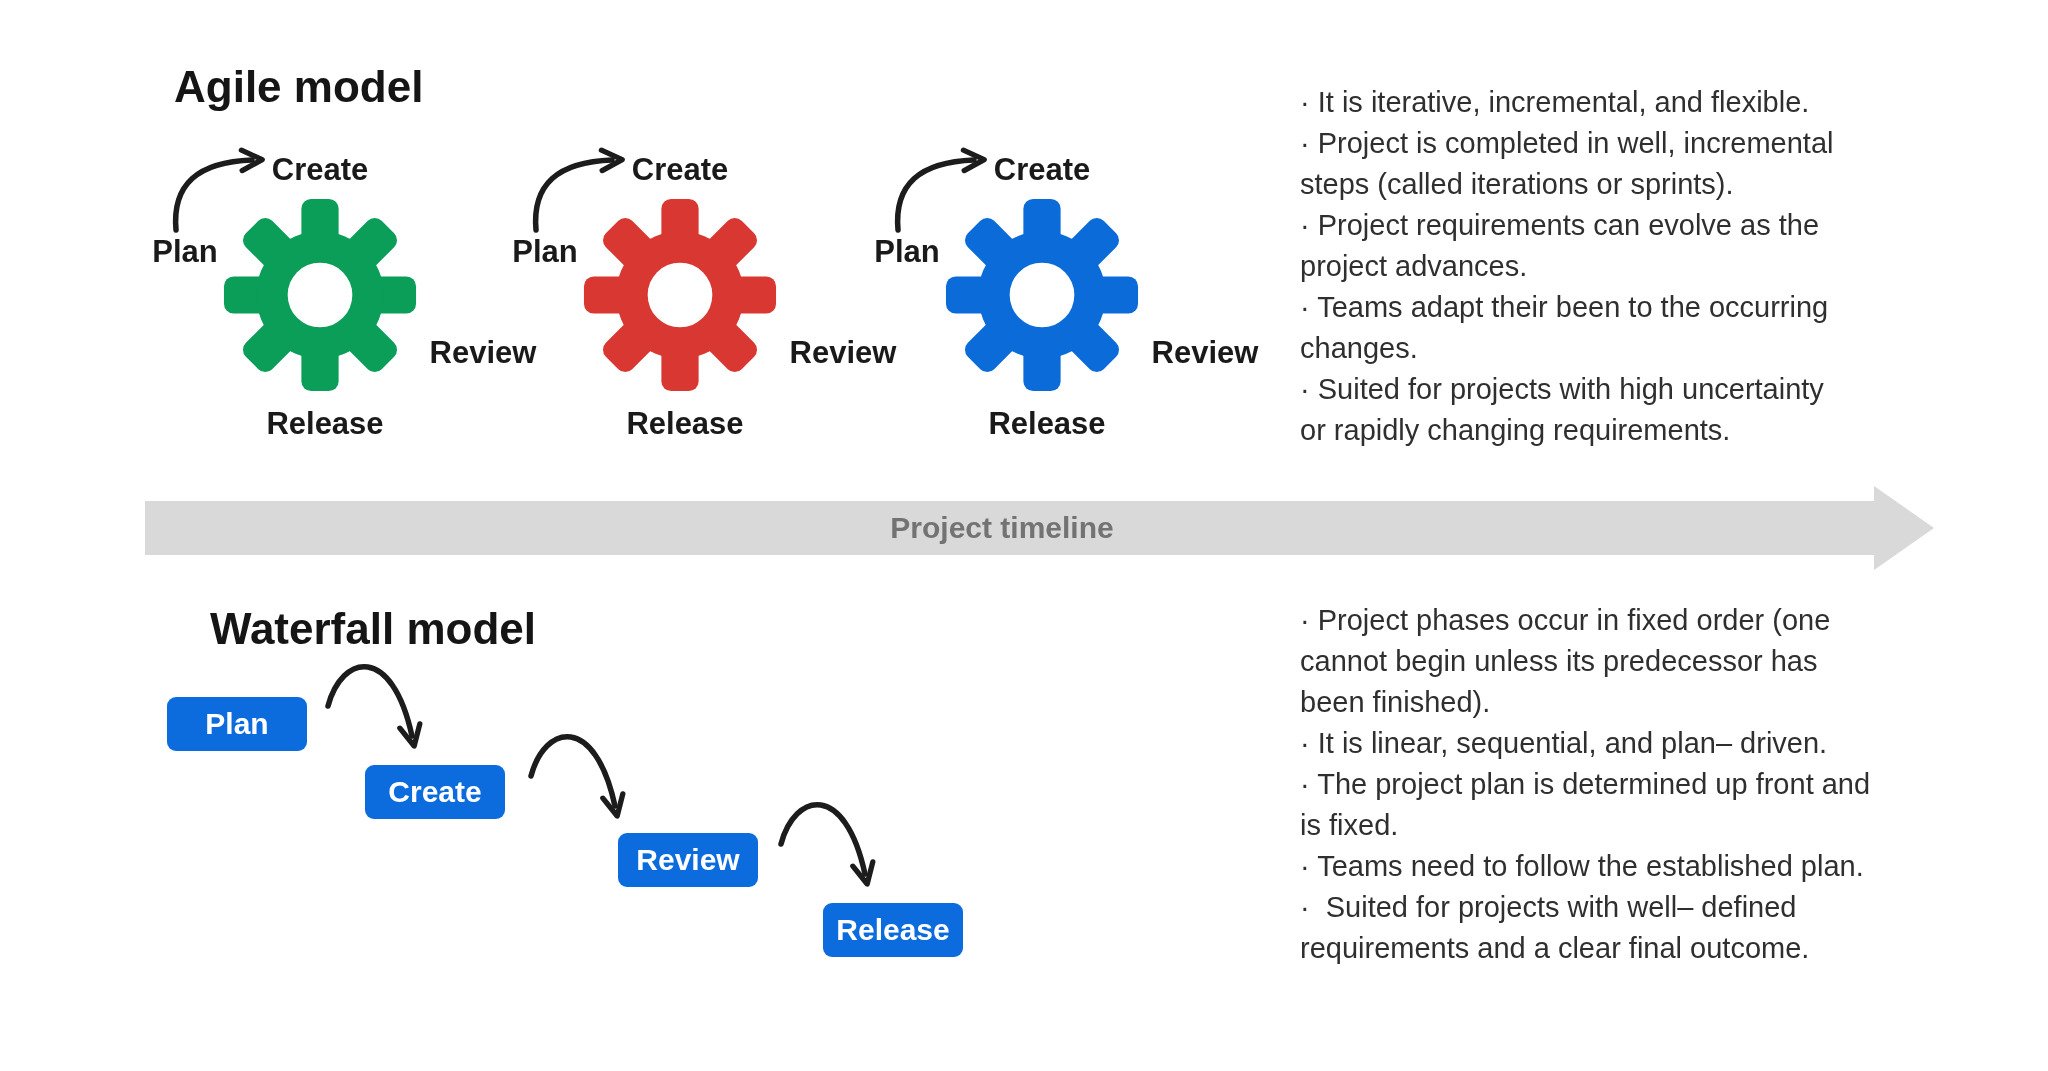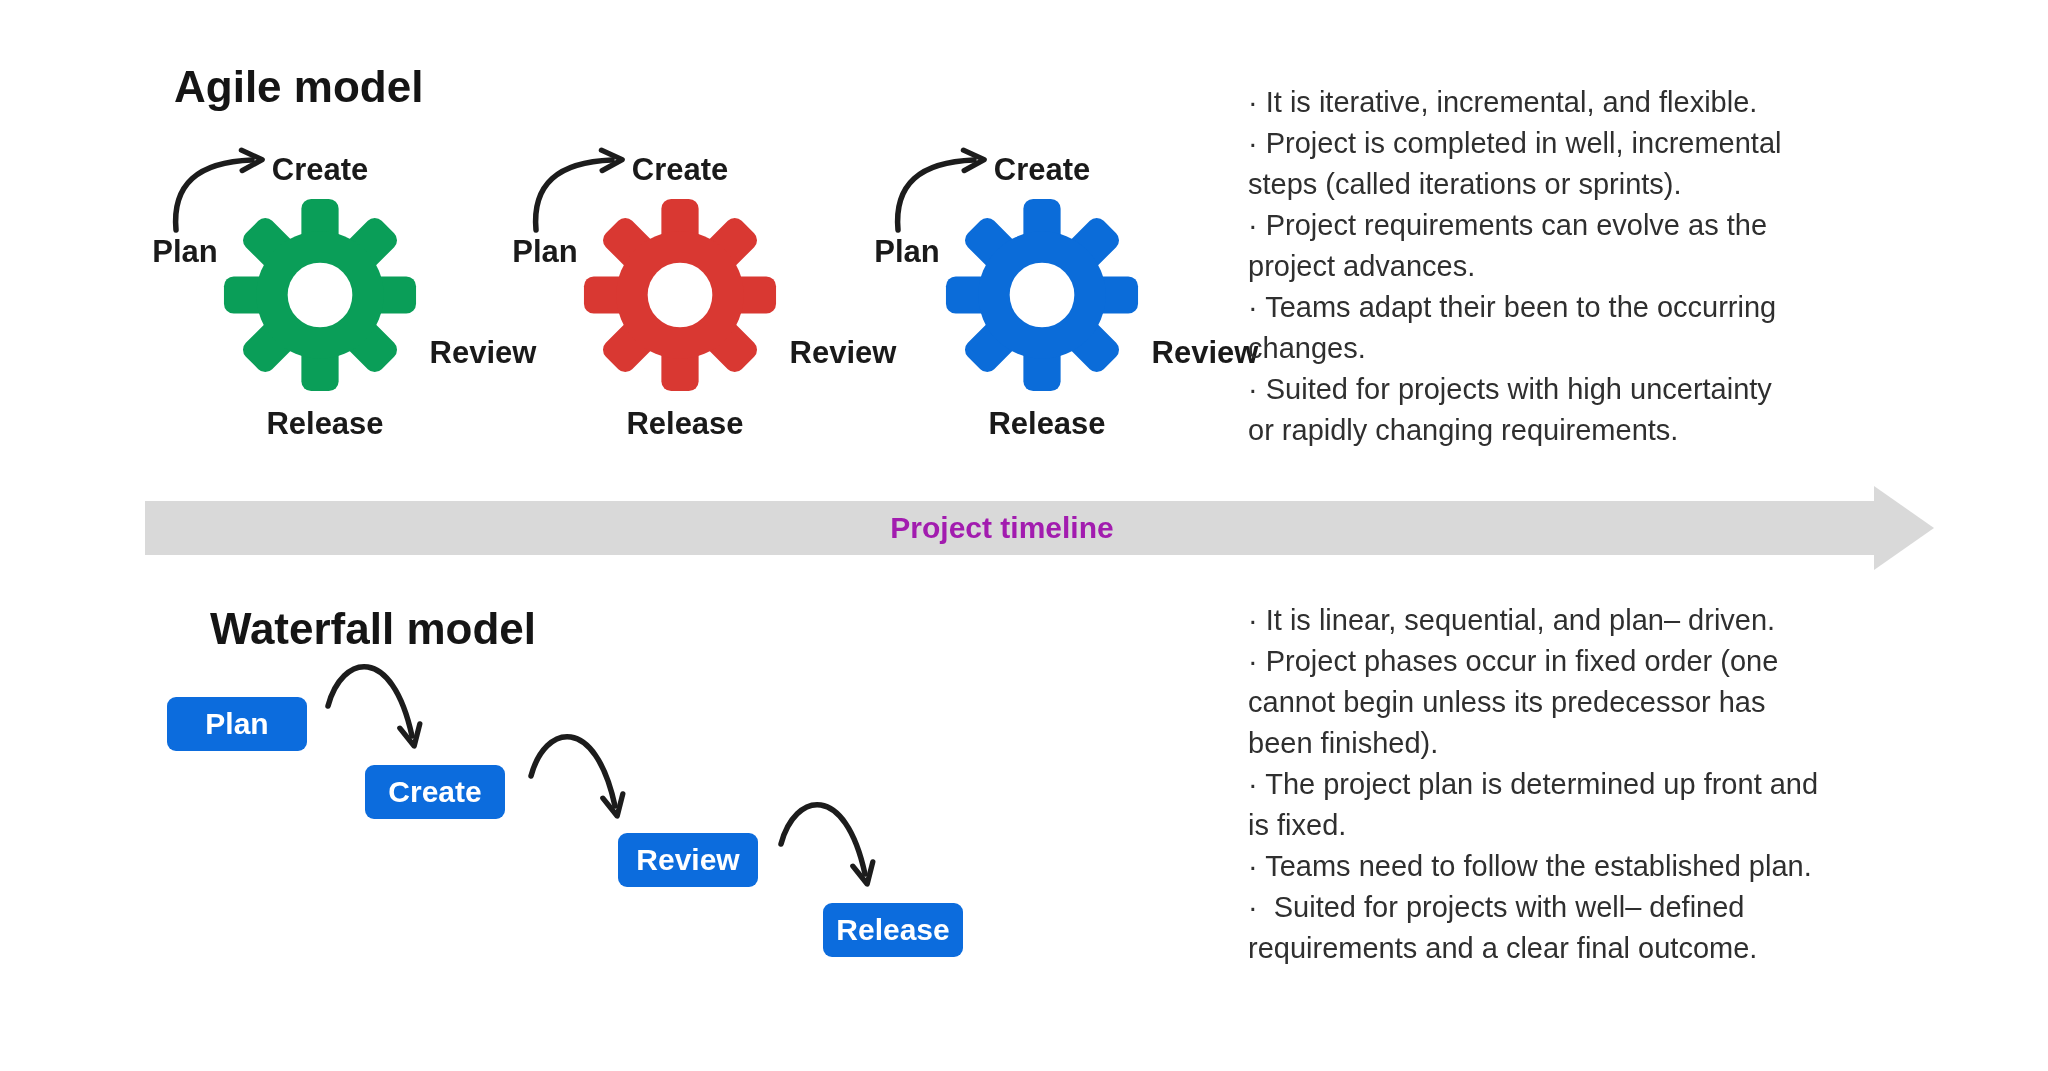--- a/index.html
+++ b/index.html
@@ -31,38 +31,38 @@
     color:#1a1a1a;
     text-align:center;
     white-space:nowrap;
   }
   .stage.top    { left:110px; top:22px;  width:140px; }
   .stage.left   { left:0px;   top:104px; width:90px;  }
   .stage.right  { left:278px; top:205px; width:130px; }
   .stage.bottom { left:115px; top:276px; width:140px; }
   .bullets {
     position:absolute;
-    left:1248px;
+    left:1300px;
     width:610px;
     font-size:29px;
     line-height:41px;
     color:#2f2f2f;
   }
   .bullet { white-space:pre-wrap; }
   .timeline-label {
     position:absolute;
     left:145px;
     top:501px;
     width:1714px;
     height:54px;
     text-align:center;
     line-height:54px;
     font-size:30px;
     font-weight:bold;
-    color:#a21caf;
+    color:#737373;
   }
   .wbox {
     position:absolute;
     width:140px;
     height:54px;
     border-radius:9px;
     background:#0c6cdd;
     color:#ffffff;
     font-size:30px;
     font-weight:bold;
@@ -174,22 +174,22 @@
   <path class="curve" d="M 6 54 C 20 2 70 -8 90 84" marker-end="url(#ah)"></path>
 </svg>
 <svg class="abs" style="left:525px; top:722px;" width="115" height="100" viewBox="0 0 115 100">
   <path class="curve" d="M 6 54 C 20 2 70 -8 90 84" marker-end="url(#ah)"></path>
 </svg>
 <svg class="abs" style="left:775px; top:790px;" width="115" height="100" viewBox="0 0 115 100">
   <path class="curve" d="M 6 54 C 20 2 70 -8 90 84" marker-end="url(#ah)"></path>
 </svg>
 
 <div class="bullets" style="top:600px;">
-  <div class="bullet">· It is linear, sequential, and plan– driven.</div>
   <div class="bullet">· Project phases occur in fixed order (one
 cannot begin unless its predecessor has
 been finished).</div>
+  <div class="bullet">· It is linear, sequential, and plan– driven.</div>
   <div class="bullet">· The project plan is determined up front and
 is fixed.</div>
   <div class="bullet">· Teams need to follow the established plan.</div>
   <div class="bullet">·  Suited for projects with well– defined
 requirements and a clear final outcome.</div>
 </div>
 
 </body></html>

